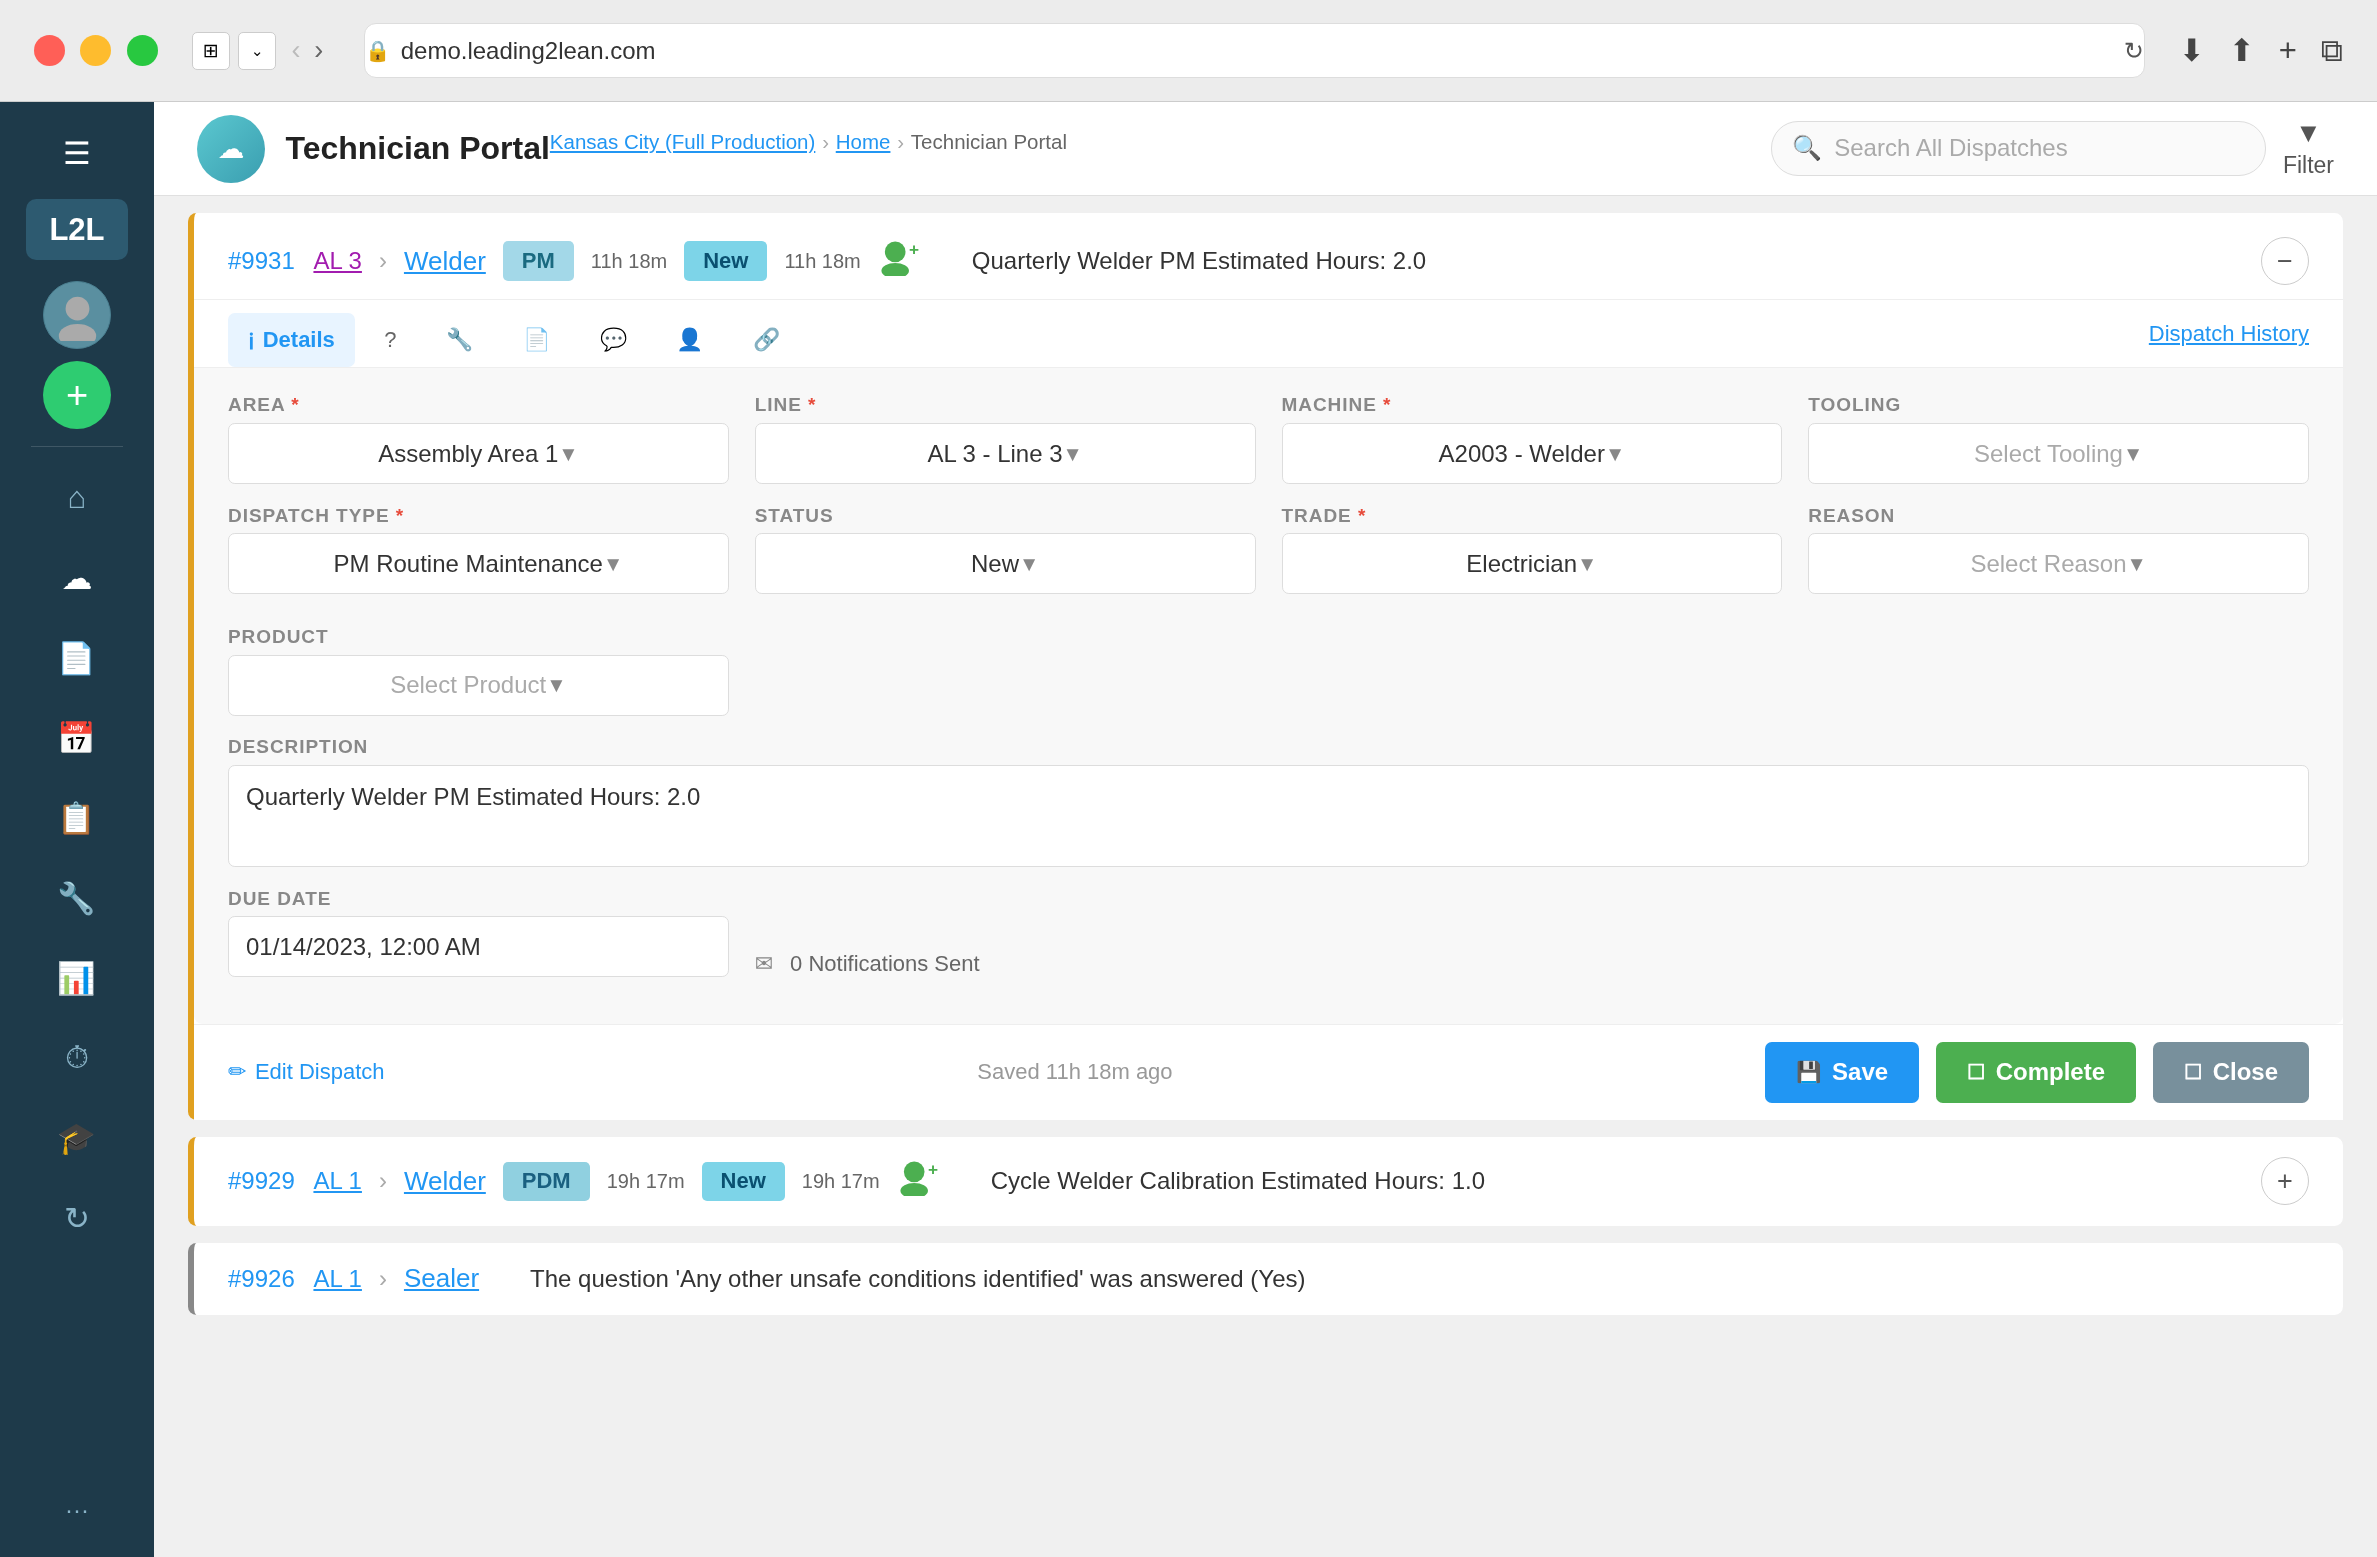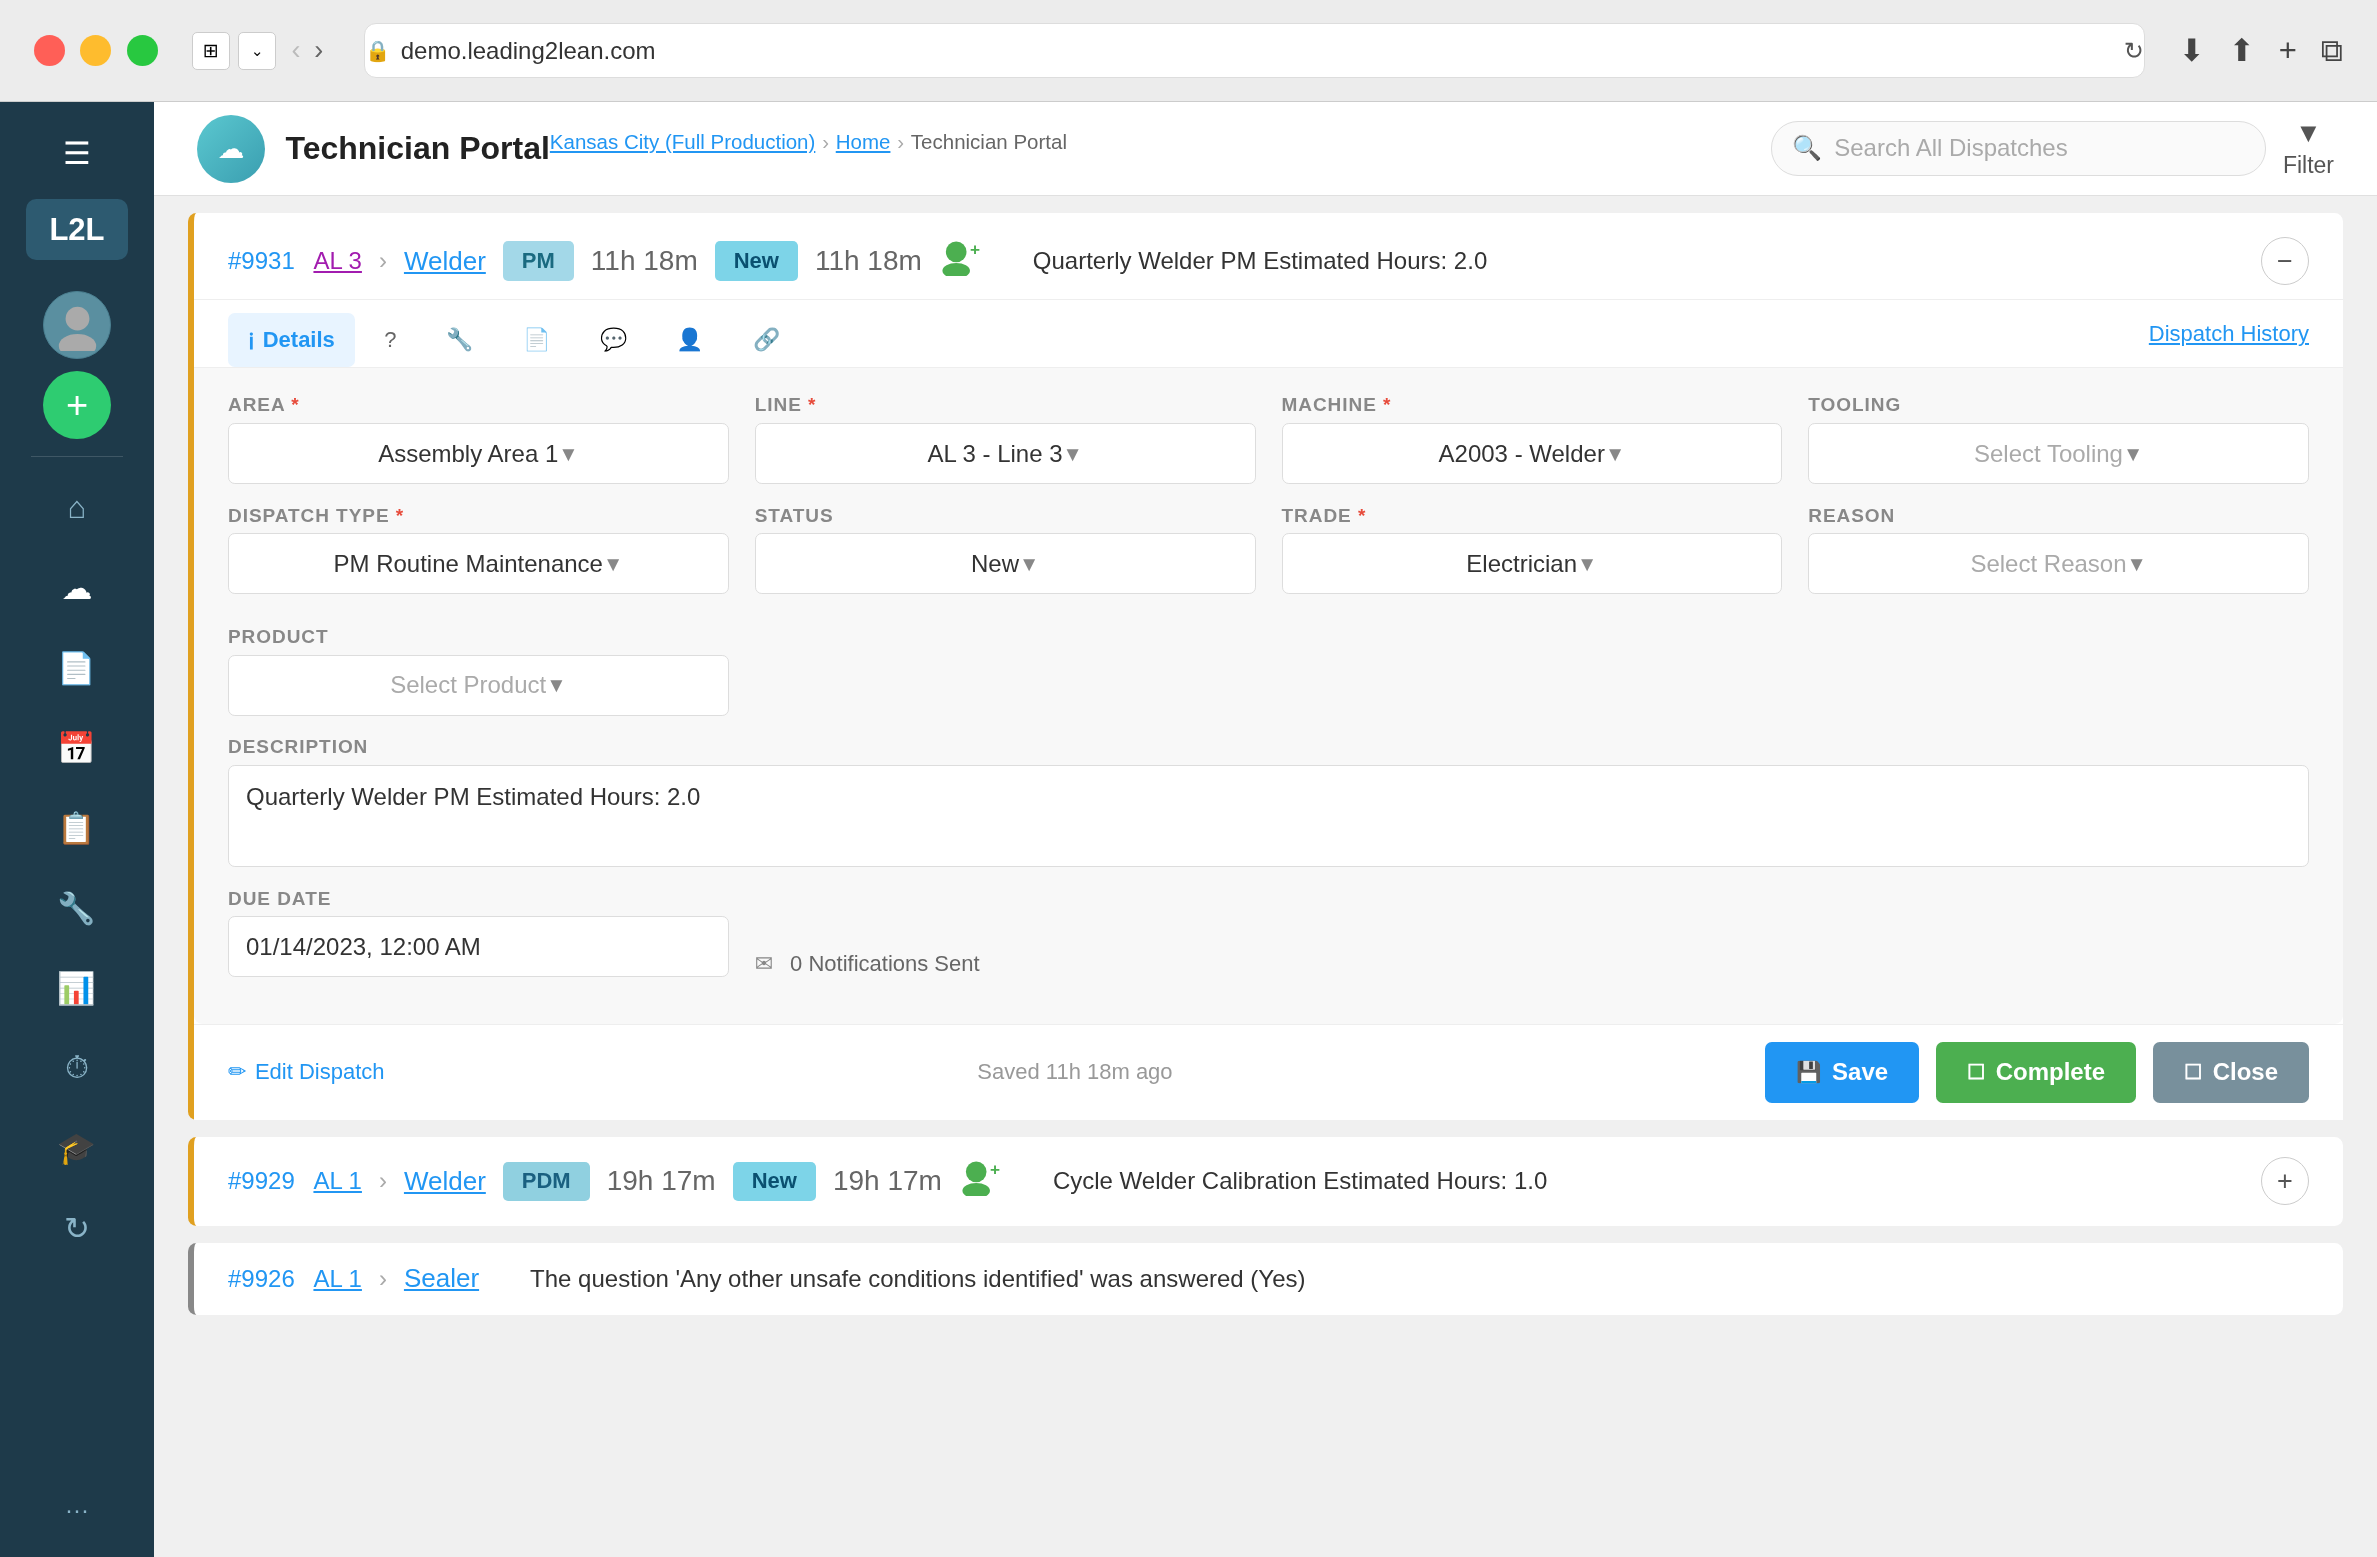--- a/index.html
+++ b/index.html
@@ -123,21 +123,21 @@
       width: 102px;
       height: 61px;
       background: #2d5a70;
       border-radius: 10.2px;
       display: flex;
       align-items: center;
       justify-content: center;
       color: white;
       font-size: 31px;
       font-weight: bold;
-      margin-bottom: 19px;
+      margin-bottom: 9px;
     }
     .sidebar-avatar {
       width: 68px;
       height: 68px;
       border-radius: 50%;
       background: #5a8fa0;
       overflow: hidden;
       display: flex;
       align-items: center;
       justify-content: center;
@@ -298,21 +298,21 @@
     }
     .badge {
       padding: 6.8px 19px;
       border-radius: 5.1px;
       font-size: 22px;
       font-weight: 600;
     }
     .badge-pm { background: #a3d8e8; color: #1a6a80; }
     .badge-pdm { background: #90d0e0; color: #1a6080; }
     .badge-new { background: #7dd4e8; color: #0a5070; }
-    .dispatch-time { font-size: 28px; color: #666; }
+    .dispatch-time { font-size: 20px; color: #666; }
     .dispatch-assign-btn {
       margin-left: auto;
       cursor: pointer;
       color: #4caf50;
       font-size: 31px;
     }
     .dispatch-description {
       flex: 1;
       font-size: 24px;
       color: #333;

